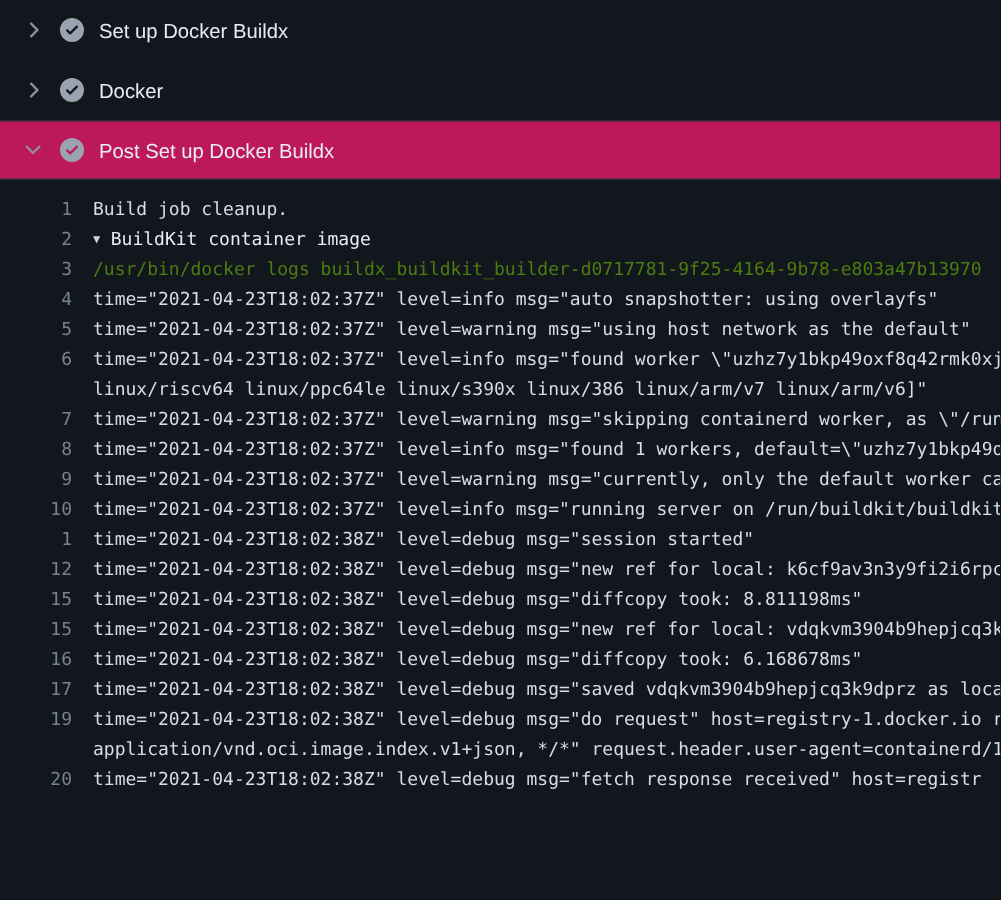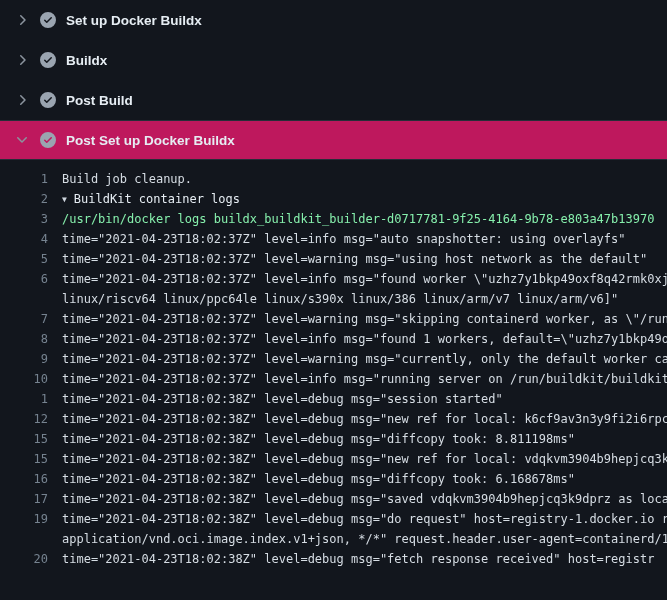--- a/index.html
+++ b/index.html
@@ -21,21 +21,21 @@
     width: 16px; height: 16px; flex: none;
     display: flex; align-items: center; justify-content: center;
   }
   .section .check {
     width: 16px; height: 16px; flex: none;
     margin-left: 10px;
     display: flex; align-items: center; justify-content: center;
   }
   .section .label {
     margin-left: 10px;
-    font-size: 13.5px; font-weight: 700;
+    font-size: 13.5px; font-weight: 400;
     color: #e6edf3;
     white-space: nowrap;
   }
   .section.expanded {
     background: #be185d;
     border-top: 1px solid #262d38;
     border-bottom: 1px solid #262d38;
   }
 
   
@@ -55,21 +55,21 @@
     color: #768390;
     cursor: pointer;
     user-select: none;
   }
   .lt {
     flex: 1;
     padding-left: 14px;
     overflow: hidden;
     white-space: pre;
   }
-  .row.command .lt { color: #86efac; }
+  .row.command .lt { color: #4d7c0f; }
   .row.group .lt { color: #e6edf3; }
   .tri {
     display: inline-block;
     font-size: 8px;
     margin-right: 7px;
     position: relative; top: -1px;
     color: #cdd5dd;
   }
 </style>
 </head>
@@ -94,34 +94,21 @@
     <span class="chev">
           <svg viewBox="0 0 16 16" width="16" height="16" fill="#8b949e">
             <path d="M6.22 3.22a.75.75 0 0 1 1.06 0l4.25 4.25a.75.75 0 0 1 0 1.06l-4.25 4.25a.75.75 0 0 1-1.06-1.06L9.94 8 6.22 4.28a.75.75 0 0 1 0-1.06Z"></path>
           </svg>
         </span>
     <span class="check">
       <svg viewBox="0 0 16 16" width="16" height="16" fill="#9aa4b0">
         <path fill-rule="evenodd" clip-rule="evenodd" d="M8 16A8 8 0 1 1 8 0a8 8 0 0 1 0 16Zm3.78-9.72a.75.75 0 0 0-1.06-1.06L6.75 9.19 5.28 7.72a.75.75 0 0 0-1.06 1.06l2 2a.75.75 0 0 0 1.06 0l4.5-4.5Z"></path>
       </svg>
     </span>
-    <span class="label">Buildx</span>
-  </div>
-      <div class="section">
-    <span class="chev">
-          <svg viewBox="0 0 16 16" width="16" height="16" fill="#8b949e">
-            <path d="M6.22 3.22a.75.75 0 0 1 1.06 0l4.25 4.25a.75.75 0 0 1 0 1.06l-4.25 4.25a.75.75 0 0 1-1.06-1.06L9.94 8 6.22 4.28a.75.75 0 0 1 0-1.06Z"></path>
-          </svg>
-        </span>
-    <span class="check">
-      <svg viewBox="0 0 16 16" width="16" height="16" fill="#9aa4b0">
-        <path fill-rule="evenodd" clip-rule="evenodd" d="M8 16A8 8 0 1 1 8 0a8 8 0 0 1 0 16Zm3.78-9.72a.75.75 0 0 0-1.06-1.06L6.75 9.19 5.28 7.72a.75.75 0 0 0-1.06 1.06l2 2a.75.75 0 0 0 1.06 0l4.5-4.5Z"></path>
-      </svg>
-    </span>
-    <span class="label">Post Build</span>
+    <span class="label">Docker</span>
   </div>
       <div class="section expanded">
     <span class="chev">
           <svg viewBox="0 0 16 16" width="16" height="16" fill="#8b949e">
             <path d="M12.78 5.22a.75.75 0 0 1 0 1.06l-4.25 4.25a.75.75 0 0 1-1.06 0L3.22 6.28a.75.75 0 0 1 1.06-1.06L8 8.94l3.72-3.72a.75.75 0 0 1 1.06 0Z"></path>
           </svg>
         </span>
     <span class="check">
       <svg viewBox="0 0 16 16" width="16" height="16" fill="#9aa4b0">
         <path fill-rule="evenodd" clip-rule="evenodd" d="M8 16A8 8 0 1 1 8 0a8 8 0 0 1 0 16Zm3.78-9.72a.75.75 0 0 0-1.06-1.06L6.75 9.19 5.28 7.72a.75.75 0 0 0-1.06 1.06l2 2a.75.75 0 0 0 1.06 0l4.5-4.5Z"></path>
@@ -130,21 +117,21 @@
     <span class="label">Post Set up Docker Buildx</span>
   </div>
     </div>
   <div id="log" class="log">
       <div class="row plain">
     <span class="ln">1</span>
     <span class="lt">Build job cleanup.</span>
   </div>
       <div class="row group">
     <span class="ln">2</span>
-    <span class="lt"><span class="tri">▼</span><span>BuildKit container logs</span></span>
+    <span class="lt"><span class="tri">▼</span><span>BuildKit container image</span></span>
   </div>
       <div class="row command">
     <span class="ln">3</span>
     <span class="lt">/usr/bin/docker logs buildx_buildkit_builder-d0717781-9f25-4164-9b78-e803a47b13970</span>
   </div>
       <div class="row plain">
     <span class="ln">4</span>
     <span class="lt">time="2021-04-23T18:02:37Z" level=info msg="auto snapshotter: using overlayfs"</span>
   </div>
       <div class="row plain">

